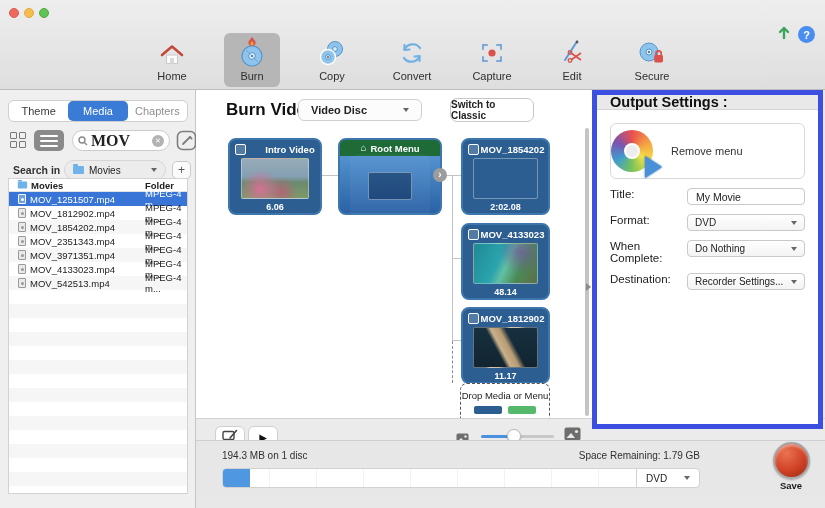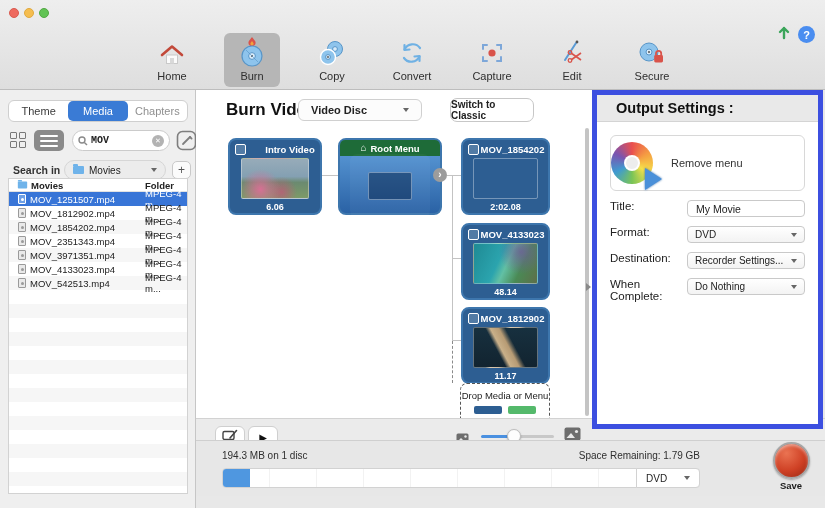--- a/index.html
+++ b/index.html
@@ -34,22 +34,22 @@
 
   .viewrow { position:absolute; left:8px; top:40px; width:180px; height:22px; }
   .grid-btn { position:absolute; left:2px; top:2px; width:18px; height:18px; display:grid;
               grid-template-columns:7px 7px; grid-template-rows:7px 7px; gap:2px; }
   .grid-btn span { border:1.5px solid #787878; border-radius:1px; }
   .list-btn { position:absolute; left:26px; top:0; width:30px; height:21px; background:#8a8a8a;
               border-radius:5px; display:flex; flex-direction:column; justify-content:center; gap:3px; padding:0 6px;}
   .list-btn span { height:2px; background:#fff; border-radius:1px; }
   .searchbox { position:absolute; left:64px; top:0; width:98px; height:21px; background:#fff;
                border:1px solid #cbcbcb; border-radius:11px; display:flex; align-items:center; padding:0 5px; gap:3px;}
-  .searchbox input { border:none; outline:none; width:52px; font-size:10px; font-weight:bold; color:#222;
-                     font-family:Liberation Mono, monospace; background:transparent; }
+  .searchbox input { border:none; outline:none; width:52px; font-size:16px; font-weight:bold; color:#222;
+                     font-family:Liberation Serif, serif; background:transparent; }
   .clear-btn { width:12px; height:12px; border-radius:50%; background:#b3b3b3; color:#fff; font-size:7px;
                display:flex; align-items:center; justify-content:center; margin-left:auto; }
   .compose-btn { position:absolute; left:168px; top:0; width:21px; height:21px; }
 
   .searchin { position:absolute; left:8px; top:70px; width:180px; height:20px; }
   .searchin-label { position:absolute; left:5px; top:4px; font-size:10.5px; font-weight:bold; color:#333; }
   .searchin-dd { position:absolute; left:56px; top:0; width:102px; height:20px; background:#ececec;
                  border:1px solid #d6d6d6; border-radius:10px; display:flex; align-items:center; padding:0 8px; gap:5px;}
   .searchin-dd .val { font-size:10px; color:#222; }
   .plus-btn { position:absolute; left:164px; top:1px; width:19px; height:18px; background:#fbfbfb;
@@ -164,22 +164,22 @@
             padding:0 9px; font-size:10px; color:#222; }
   .save-wrap { position:absolute; left:573px; top:1px; width:44px; text-align:center; }
   .save-btn { width:37px; height:37px; border-radius:50%; margin:0 auto; border:2px solid #a6a6a6;
               background:radial-gradient(circle at 35% 28%, #ea7352, #cf4125 55%, #9c2a14 95%);
               box-shadow:inset 0 2px 3px rgba(255,255,255,.45), 0 1px 2px rgba(0,0,0,.3); }
   .save-label { font-size:9.5px; font-weight:bold; color:#1c1c1c; margin-top:1px; }
 
   
   .panel { position:absolute; left:592px; top:90px; width:231px; height:339px; background:#fff;
            border:5px solid #3c4fe0; z-index:5; }
-  .panel-head { height:27px; background:#e9e9e9; border-bottom:1px solid #d4d4d4; display:flex;
-                align-items:center; padding-left:19px; font-size:14.5px; font-weight:bold; color:#111; }
+  .panel-head { height:15px; background:#e9e9e9; border-bottom:1px solid #d4d4d4; display:flex;
+                align-items:center; padding-left:13px; font-size:14.5px; font-weight:bold; color:#111; }
   .menu-box { margin:13px 13px 0; height:56px; border:1px solid #d8d8d8; border-radius:6px;
               display:flex; align-items:center; gap:18px; }
   .disc { width:42px; height:42px; border-radius:50%; position:relative; flex:none;
           background:conic-gradient(#e94f4f,#f59e42,#f5e04a,#79c457,#3f9bd0,#7a54b0,#e94f4f); }
   .disc::after { content:""; position:absolute; inset:13px; border-radius:50%; background:#ededed;
                  border:2px solid rgba(255,255,255,.95); }
   .disc-play { position:absolute; right:-9px; bottom:-6px; width:0; height:0;
                border-left:17px solid #4a90d9; border-top:11px solid transparent;
                border-bottom:11px solid transparent; filter:drop-shadow(0 0 1px #2f6cb0); }
   .menu-label { font-size:11px; color:#333; }
@@ -522,29 +522,29 @@
       <input class="field-input" value="My Movie" style="">
     </div>
     <div class="field">
       <span class="field-label">Format:</span>
       <div class="field-dd">
         <span>DVD</span>
         <span class="caret"></span>
       </div>
     </div>
     <div class="field">
+      <span class="field-label">When Complete:</span>
+      <div class="field-dd">
+        <span>Do Nothing</span>
+        <span class="caret"></span>
+      </div>
+    </div>
+    <div class="field">
       <span class="field-label">Destination:</span>
       <div class="field-dd">
         <span>Recorder Settings...</span>
         <span class="caret"></span>
       </div>
     </div>
-    <div class="field">
-      <span class="field-label">When Complete:</span>
-      <div class="field-dd">
-        <span>Do Nothing</span>
-        <span class="caret"></span>
-      </div>
-    </div>
   </div>
   <div class="panel-collapse"></div>
 
 </div>
 
 </body></html>

